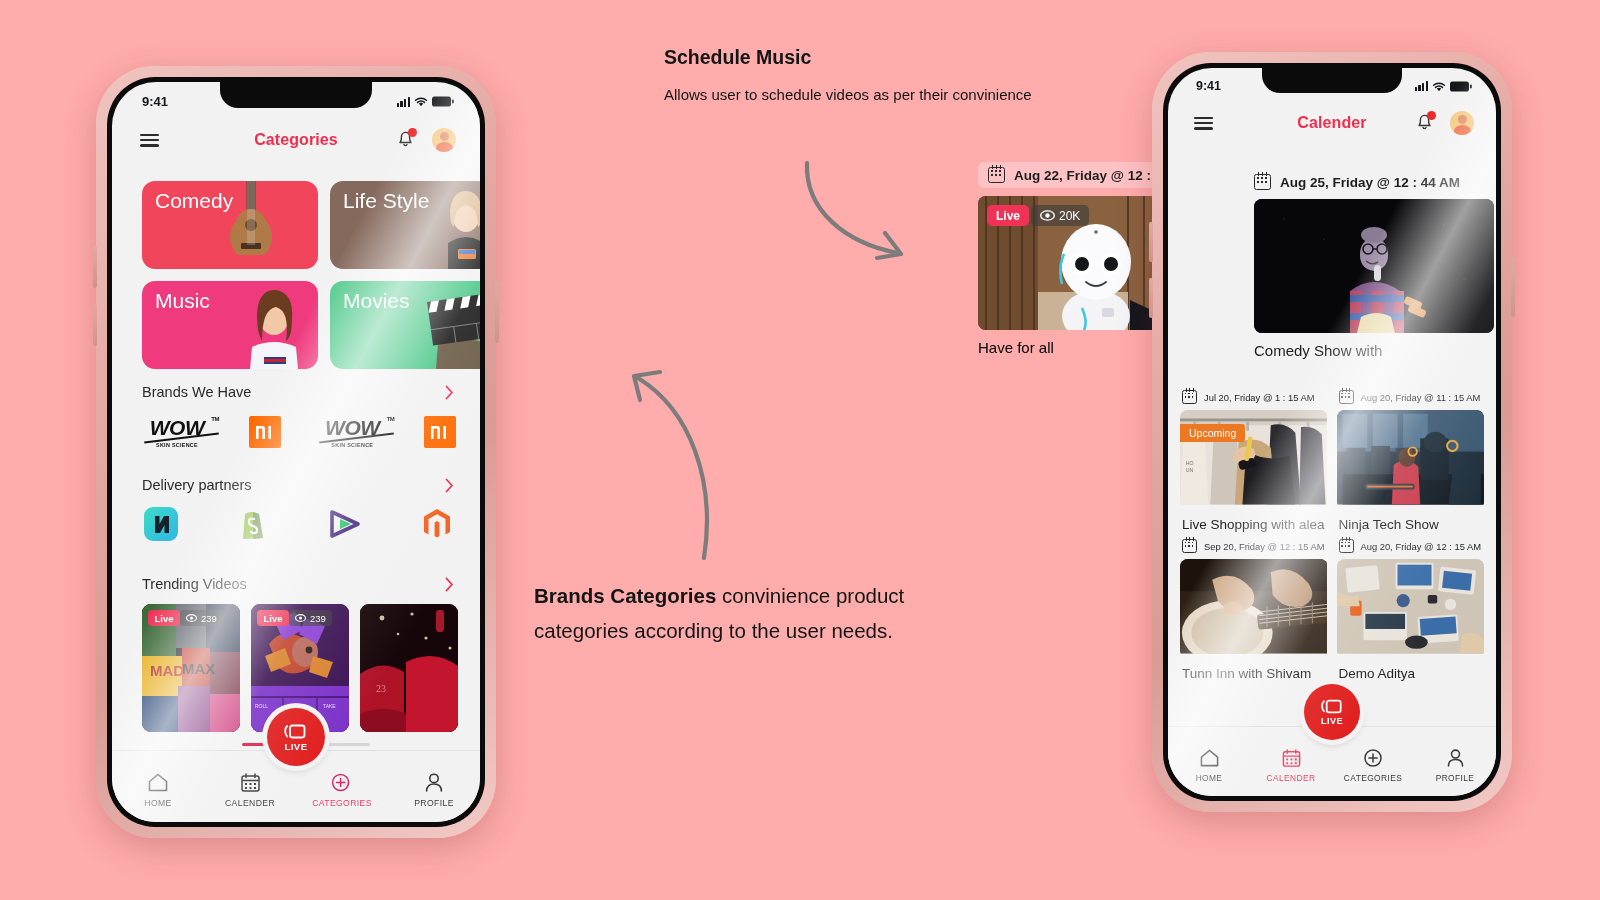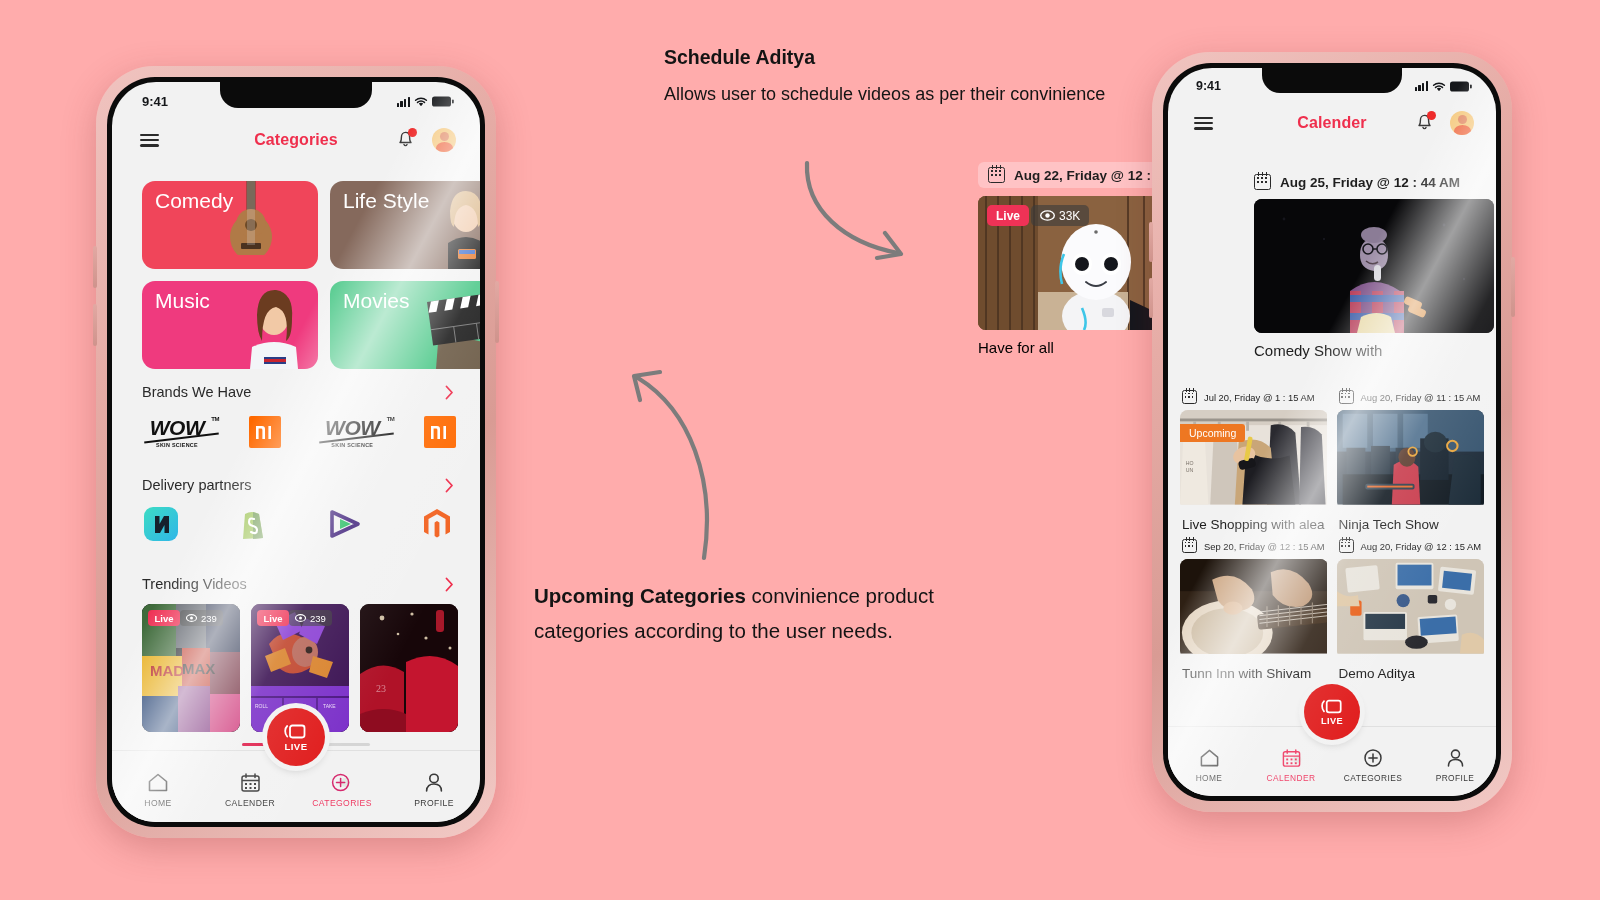--- a/index.html
+++ b/index.html
@@ -129,30 +129,30 @@
   .anno { position:absolute; color:#141414; }
   .arrow { position:absolute; }
 
   
   .art { position:absolute; inset:0; }
 </style>
 </head>
 <body>
 
 <div class="anno" style="left:664px; top:40px; width:460px; font-size:20.5px; line-height:35px;">
-  <div style="font-weight:bold; font-size:19.5px; margin-bottom:2px;">Schedule Aditya</div>
-  <div style="font-size:18px;">Allows user to schedule videos as per their convinience</div>
+  <div style="font-weight:bold; font-size:19.5px; margin-bottom:2px;">Schedule Music</div>
+  <div style="font-size:15px;">Allows user to schedule videos as per their convinience</div>
 </div>
 <svg class="arrow" style="left:795px; top:155px;" width="125" height="115" viewBox="0 0 125 115">
   <path d="M12 8 C10 55, 50 88, 103 98" stroke="#7c7c7c" stroke-width="4.2" fill="none" stroke-linecap="round"></path>
   <path d="M90 78 L106 99 L82 103" stroke="#7c7c7c" stroke-width="4.2" fill="none" stroke-linecap="round" stroke-linejoin="round"></path>
 </svg>
 
 <div class="anno" style="left:534px; top:578px; width:400px; font-size:20.5px; line-height:35px;">
-  <span style="font-weight:bold;">Upcoming Categories</span><span> convinience product categories according to the user needs.</span>
+  <span style="font-weight:bold;">Brands Categories</span><span> convinience product categories according to the user needs.</span>
 </div>
 <svg class="arrow" style="left:598px; top:350px;" width="125" height="215" viewBox="0 0 125 215">
   <path d="M106 208 C118 130, 92 60, 40 28" stroke="#7c7c7c" stroke-width="4.2" fill="none" stroke-linecap="round"></path>
   <path d="M62 22 L36 26 L42 50" stroke="#7c7c7c" stroke-width="4.2" fill="none" stroke-linecap="round" stroke-linejoin="round"></path>
 </svg>
 
 <div class="phone" style="left:96px; top:66px; width:400px; height:772px;">
   <div class="btn-side" style="left:-3px; top:180px; width:4px; height:42px;"></div>
   <div class="btn-side" style="left:-3px; top:238px; width:4px; height:42px;"></div>
   <div class="btn-side" style="right:-3px; top:215px; width:4px; height:62px;"></div>
@@ -535,21 +535,21 @@
       <path d="M104 112 q6 14 2 22" stroke="#3ec6e8" stroke-width="2.6" fill="none"></path>
       <rect x="124" y="112" width="12" height="9" rx="2" fill="#d8d8de"></rect>
       <path d="M152 104 L216 134 L152 134 Z" fill="#14161c"></path>
     </svg>
     <div class="live-badge" style="left:9px;top:9px;width:42px;height:21px;border-radius:5px;font-size:12px;">Live</div>
     <div class="view-pill" style="left:53px;top:9px;height:21px;padding:0 9px;border-radius:5px;font-size:12px;">
       <svg width="15" height="11" viewBox="0 0 15 11">
           <ellipse cx="7.5" cy="5.5" rx="6.8" ry="4.6" fill="none" stroke="#fff" stroke-width="1.4"></ellipse>
           <circle cx="7.5" cy="5.5" r="2.2" fill="#fff"></circle>
         </svg>
-      <span>33K</span>
+      <span>20K</span>
     </div>
   </div>
   <div class="cap" style="margin-top:9px; font-size:15px;">Have for all</div>
 </div>
 
 <div class="phone" style="left:1152px; top:52px; width:360px; height:760px; z-index:10;">
   <div class="btn-side" style="left:-3px; top:170px; width:4px; height:40px;"></div>
   <div class="btn-side" style="left:-3px; top:226px; width:4px; height:40px;"></div>
   <div class="btn-side" style="right:-3px; top:205px; width:4px; height:60px;"></div>
 

